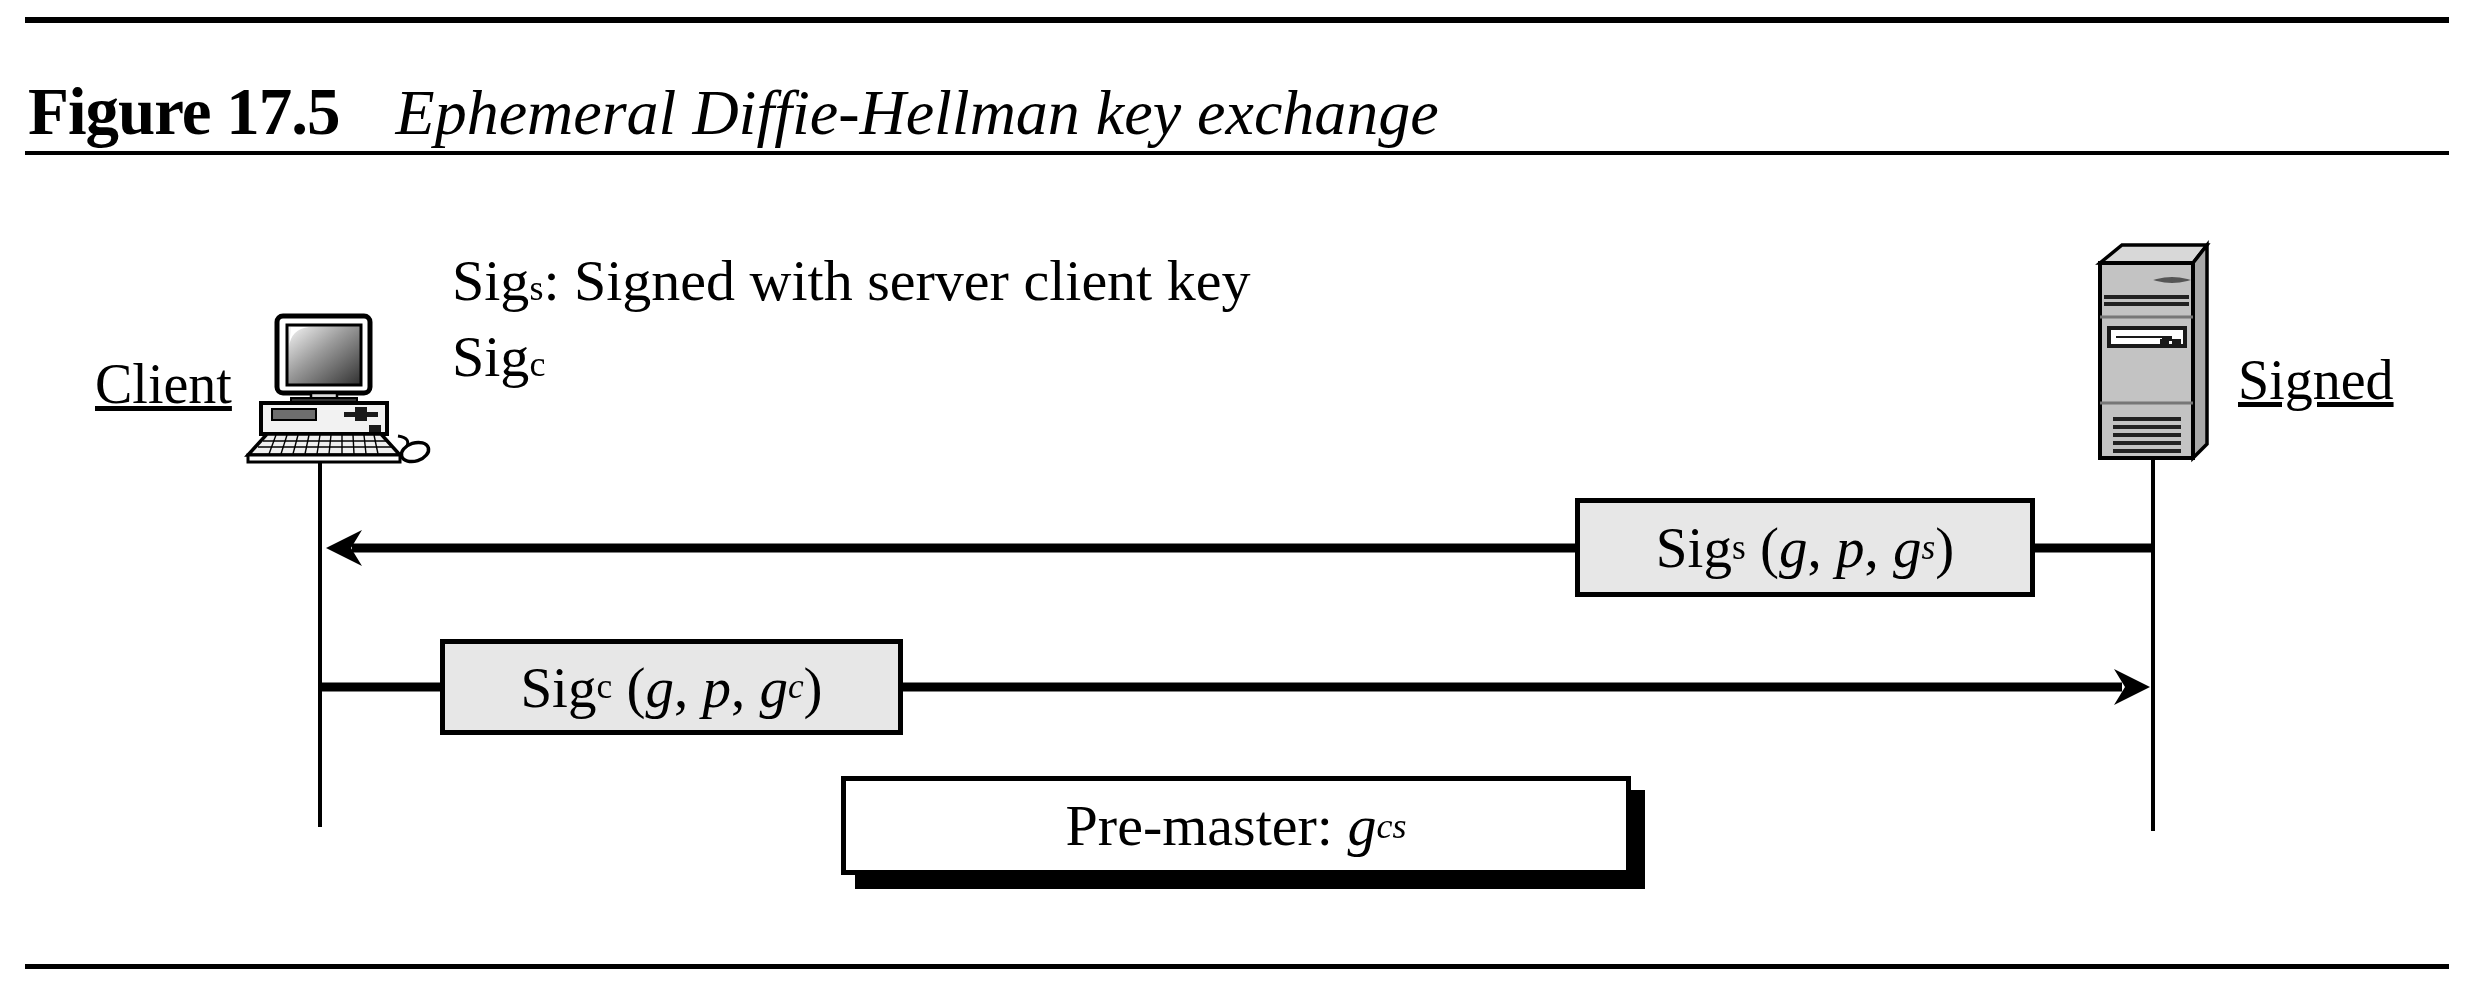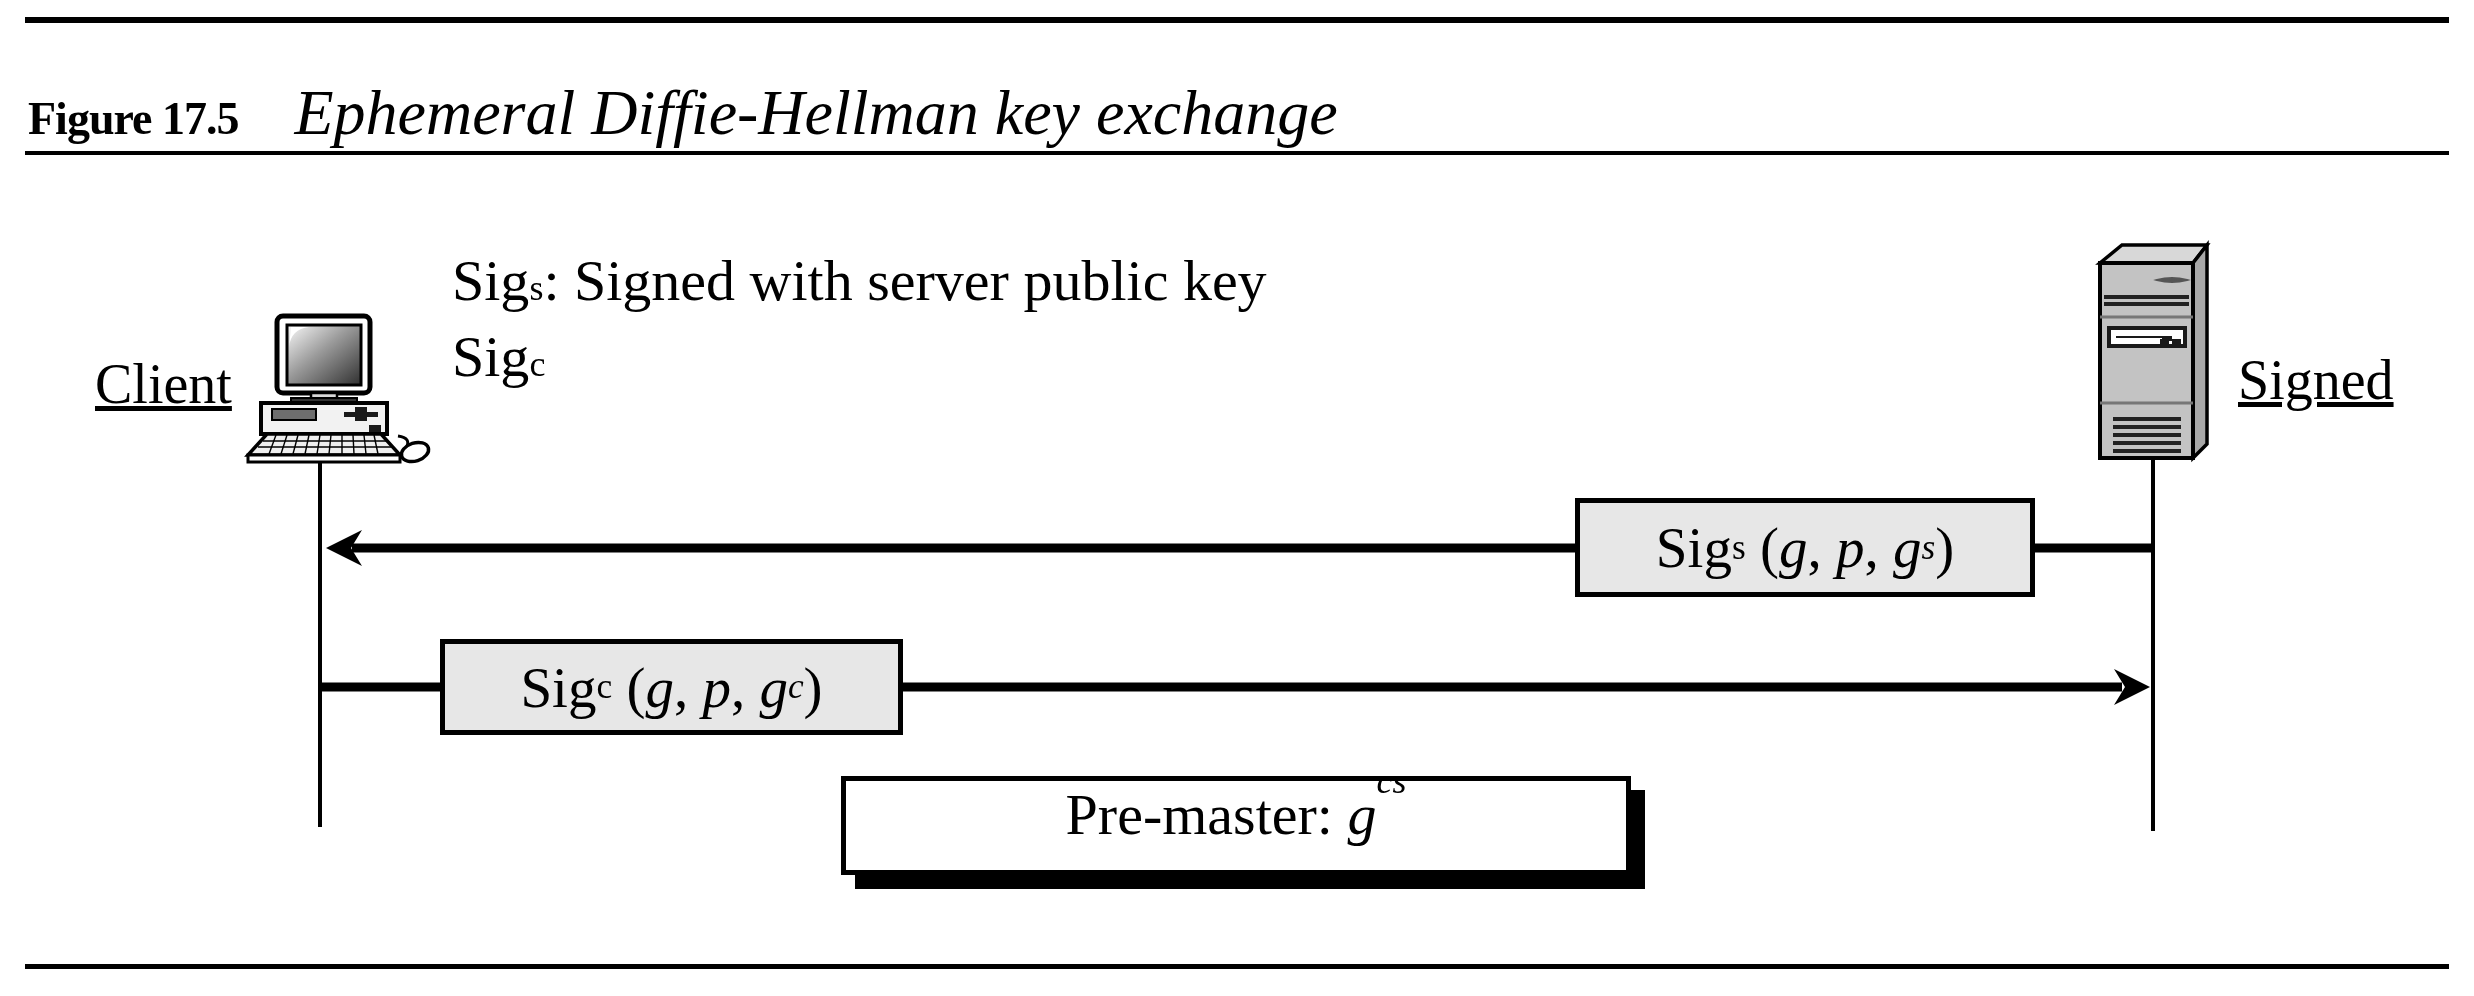--- a/index.html
+++ b/index.html
@@ -7,21 +7,21 @@
     position:relative; width:2474px; height:996px; background:#ffffff;
     font-family:"Liberation Serif","DejaVu Serif",serif; color:#000;
     overflow:hidden;
   }
   .rule { position:absolute; left:25px; width:2424px; background:var(--line,#000); }
   #rule-top    { top:17px;  height:6px; }
   #rule-mid    { top:151px; height:4px; }
   #rule-bottom { top:964px; height:5px; }
 
   #title-row { position:absolute; left:28px; top:40px; display:flex; align-items:baseline; gap:56px; white-space:nowrap; }
-  #fig-label { font-weight:bold; font-size:46px; letter-spacing:-1px; }
+  #fig-label { font-weight:bold; font-size:67px; letter-spacing:-1px; }
   #fig-title { font-style:italic; font-size:64px;margin-top:36px; }
 
   #legend { position:absolute; left:452px; top:252px; font-size:58px; line-height:1.0; white-space:nowrap; }
   .legend-line { height:76px; display:flex; align-items:baseline; }
   sub { font-size:0.62em; line-height:0; }
   sup { font-size:0.62em; line-height:0; }
 
   .actor-label { position:absolute; font-size:56px; white-space:nowrap;text-decoration:underline; }
   #client-label { left:95px;  top:352px; }
   #server-label { left:2238px; top:348px; }
@@ -33,21 +33,21 @@
     background:var(--box-fill,#e7e7e7); border:5px solid var(--box-border,#000);
     display:flex; align-items:center; justify-content:center;
     font-size:57px; white-space:pre;
   }
   #sig-s-box { left:1575px; top:498px; width:460px; height:99px; }
   #sig-c-box { left:440px;  top:639px; width:463px; height:96px; }
   #premaster-box {
     position:absolute; left:841px; top:776px; width:790px; height:99px; box-sizing:border-box;
     background:var(--premaster-fill,#fff); border:5px solid var(--box-border,#000);
     box-shadow:14px 14px 0 var(--shadow,#000);
-    display:flex; align-items:flex-start; justify-content:center;
+    display:flex; align-items:center; justify-content:center;
     font-size:58px; white-space:pre;
   }
   .it { font-style:italic; }
 </style>
 </head>
 <body>
 
 <div id="page">
 
   <div class="rule" id="rule-top"></div>
@@ -56,21 +56,21 @@
 
   <div id="title-row">
     <span id="fig-label">Figure 17.5</span>
     <span id="fig-title">Ephemeral Diffie-Hellman key exchange</span>
   </div>
 
   <div id="legend">
     <div class="legend-line">
       <span>Sig</span>
         <sub>s</sub>
-        <span>: Signed with server public key</span>
+        <span>: Signed with server client key</span>
     </div>
     <div class="legend-line">
       <span>Sig</span>
         <sub>c</sub>
     </div>
   </div>
 
   <div class="actor-label" id="client-label">Client</div>
   <div class="actor-label" id="server-label">Signed</div>
 

